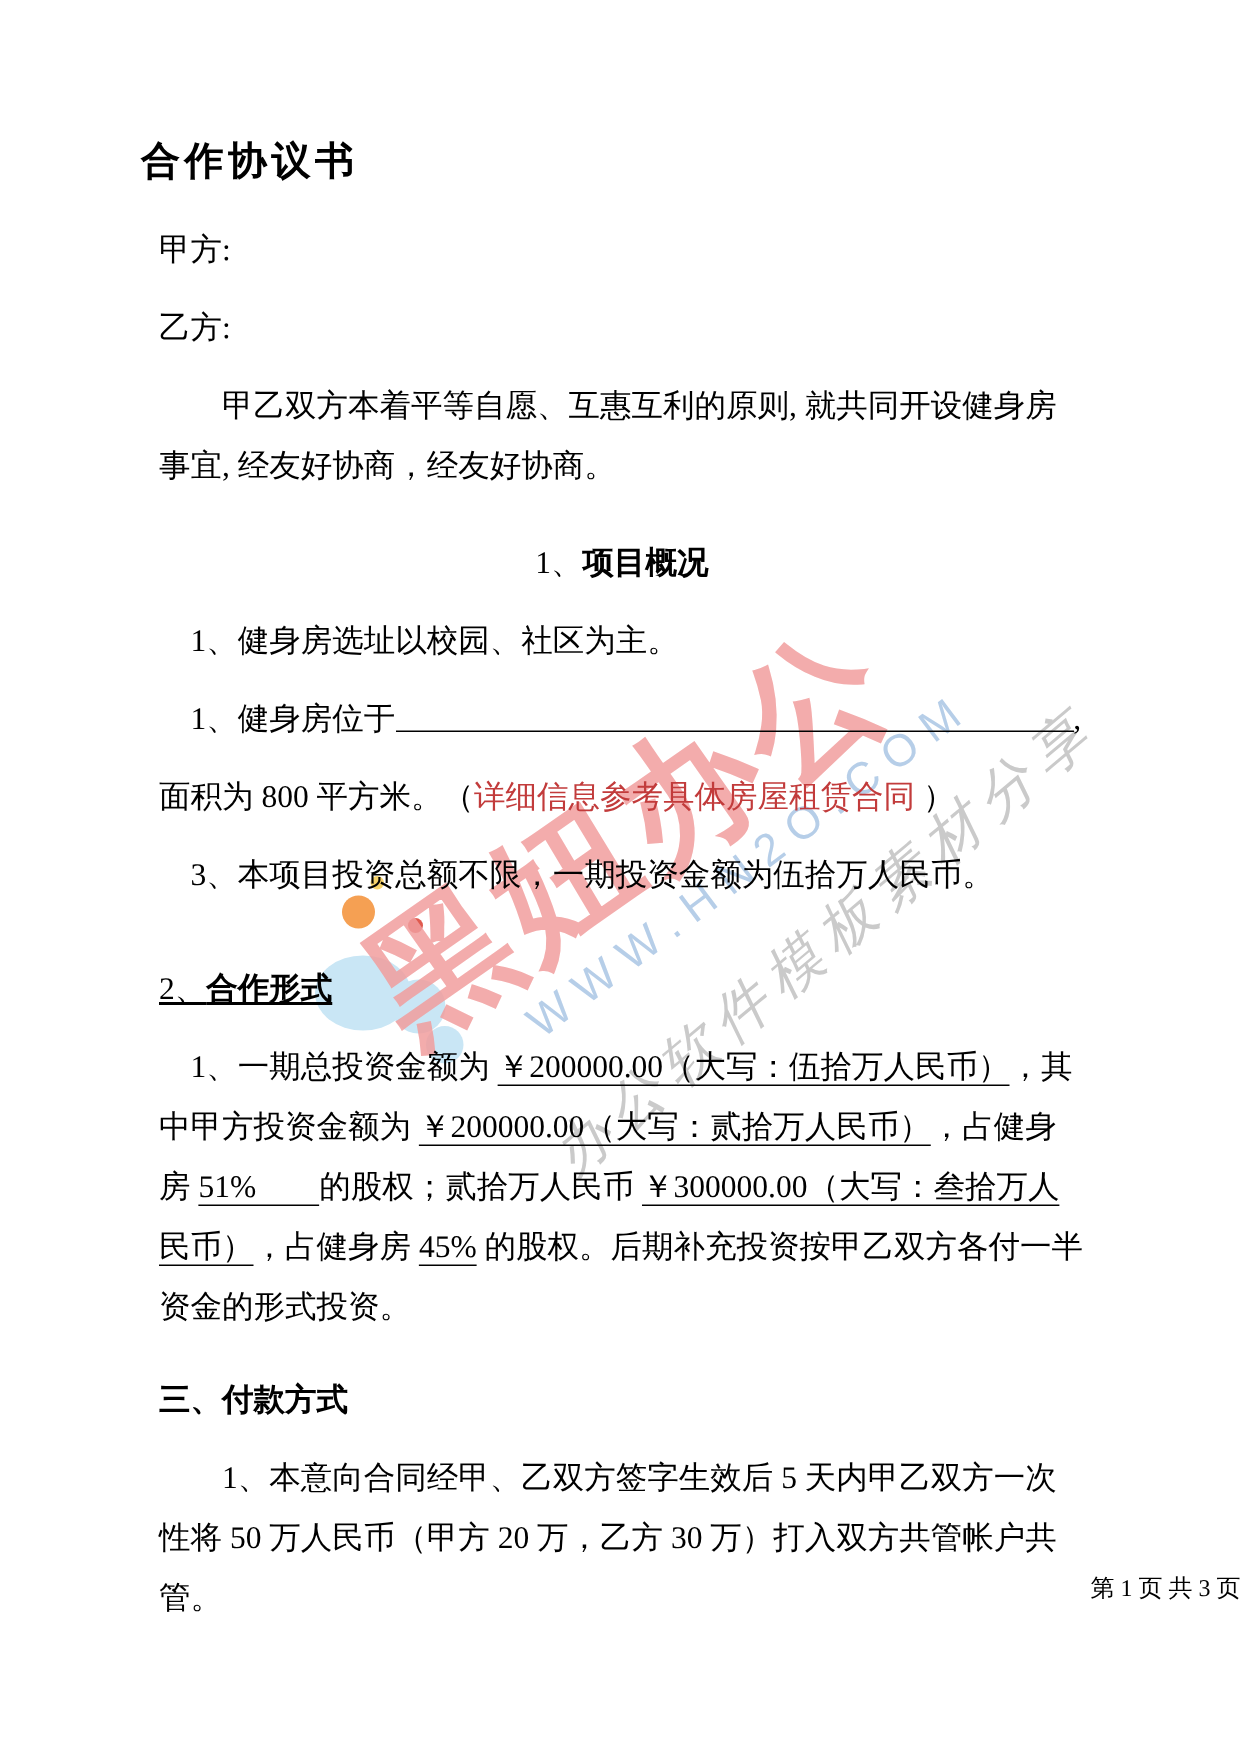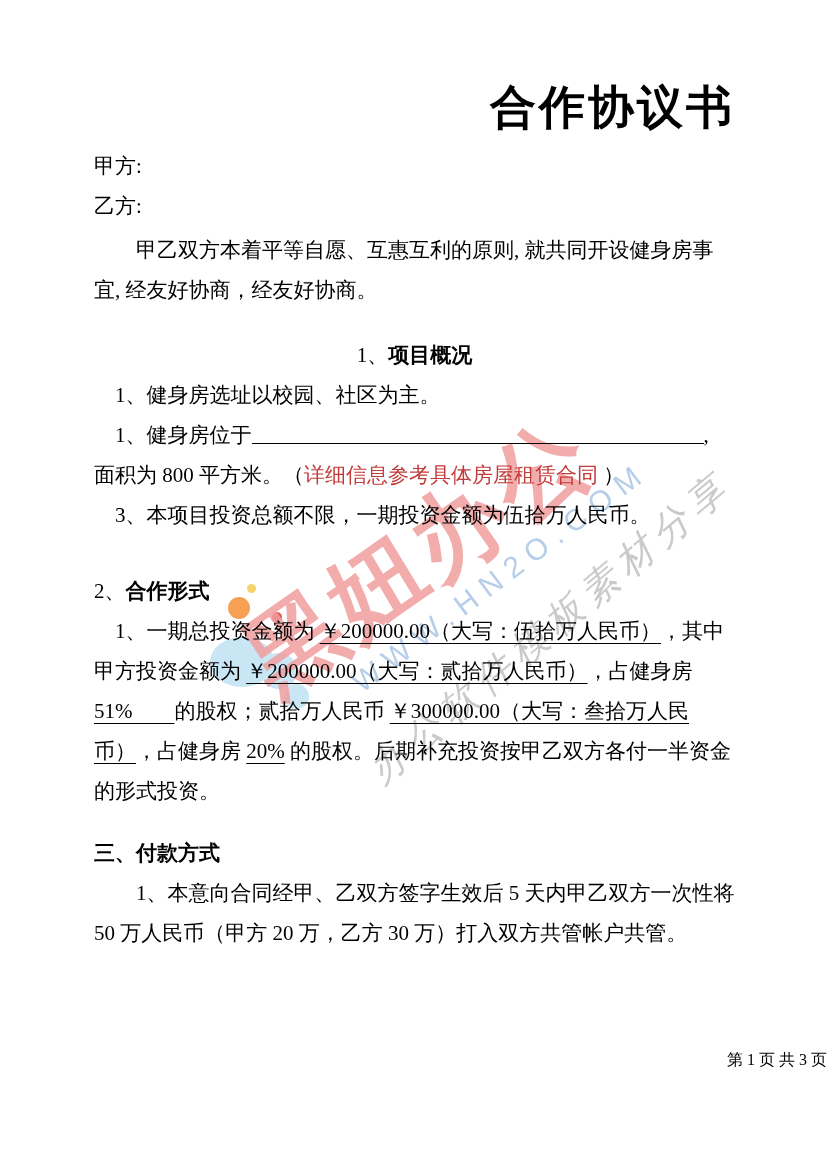--- a/index.html
+++ b/index.html
@@ -11,28 +11,28 @@
     font-family:"Liberation Serif","DejaVu Serif",serif;
     color:#000;
   }
   .content{
     position:relative;z-index:2;
     padding:84px 92px 0 94px;
     font-size:21px;line-height:40px;
   }
   .title{
     margin:0;padding:0;
-    font-size:46px;line-height:48px;
-    font-weight:bold;text-align:right;letter-spacing:3px;
+    font-size:26px;line-height:48px;
+    font-weight:bold;text-align:left;letter-spacing:3px;
   }
-  .line{margin:0;white-space:pre-wrap;word-break:break-word;}
+  .line{margin:12px;white-space:pre-wrap;word-break:break-word;}
   .party-a{margin-top:14px;}
   .intro{margin-top:4px;}
   .heading-1{margin-top:25px;text-align:center;}
-  .heading-2{margin-top:36px;}
+  .heading-2{margin-top:36px;text-decoration:underline;}
   .heading-3{margin-top:22px;}
   .b{font-weight:bold;}
   .red{color:var(--doc_red,#c23b3b);}
   .u{text-decoration:underline;text-underline-offset:5px;text-decoration-thickness:1px;}
   .blank{
     display:inline-block;width:452px;height:1em;
     border-bottom:1px solid #000;
     vertical-align:baseline;margin-bottom:-2px;
   }
   .footer{
@@ -95,20 +95,20 @@
 
     <p class="line intro">　　甲乙双方本着平等自愿、互惠互利的原则, 就共同开设健身房事宜, 经友好协商，经友好协商。</p>
 
     <p class="line heading-1"><span>1、</span><span class="b">项目概况</span></p>
     <p class="line">　1、健身房选址以校园、社区为主。</p>
     <p class="line"><span>　1、健身房位于</span><span class="blank"></span><span>,</span></p>
     <p class="line"><span>面积为 800 平方米。（</span><span class="red">详细信息参考具体房屋租赁合同</span><span> ）</span></p>
     <p class="line">　3、本项目投资总额不限，一期投资金额为伍拾万人民币。</p>
 
     <p class="line heading-2"><span>2、</span><span class="b">合作形式</span></p>
-    <p class="line"><span>　1、一期总投资金额为 </span><span class="u">￥200000.00（大写：伍拾万人民币）</span><span>，其中甲方投资金额为 </span><span class="u">￥200000.00（大写：贰拾万人民币）</span><span>，占健身房 </span><span class="u">51%　　</span><span>的股权；贰拾万人民币 </span><span class="u">￥300000.00（大写：叁拾万人民币）</span><span>，占健身房 </span><span class="u">20%</span><span> 的股权。后期补充投资按甲乙双方各付一半资金的形式投资。</span></p>
+    <p class="line"><span>　1、一期总投资金额为 </span><span class="u">￥200000.00（大写：伍拾万人民币）</span><span>，其中甲方投资金额为 </span><span class="u">￥200000.00（大写：贰拾万人民币）</span><span>，占健身房 </span><span class="u">51%　　</span><span>的股权；贰拾万人民币 </span><span class="u">￥300000.00（大写：叁拾万人民币）</span><span>，占健身房 </span><span class="u">45%</span><span> 的股权。后期补充投资按甲乙双方各付一半资金的形式投资。</span></p>
 
     <p class="line heading-3"><span class="b">三、付款方式</span></p>
     <p class="line">　　1、本意向合同经甲、乙双方签字生效后 5 天内甲乙双方一次性将 50 万人民币（甲方 20 万，乙方 30 万）打入双方共管帐户共管。</p>
   </div>
 
   <div class="footer">第 1 页 共 3 页</div>
 </div>
 
 </body></html>

